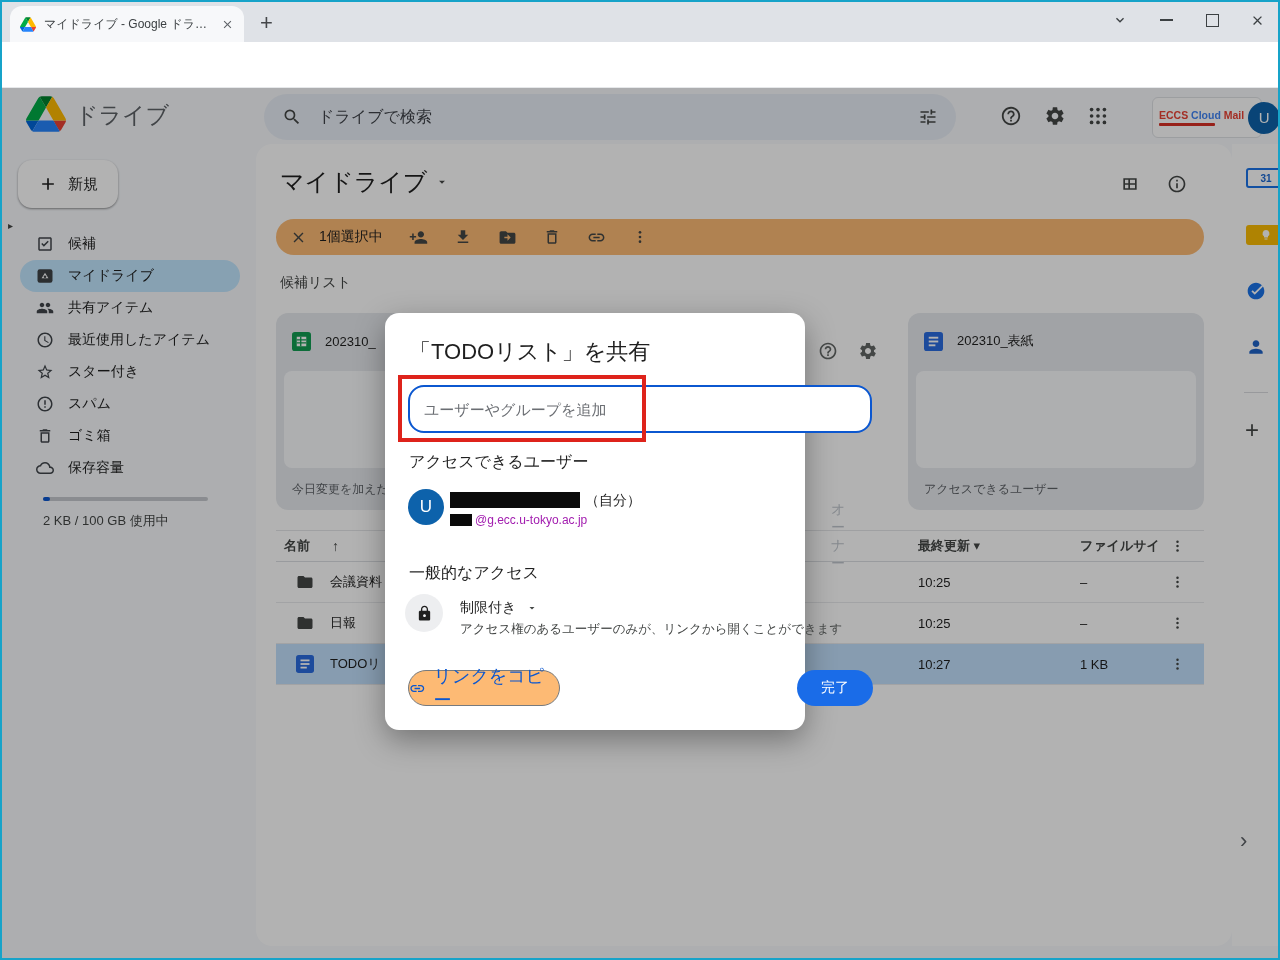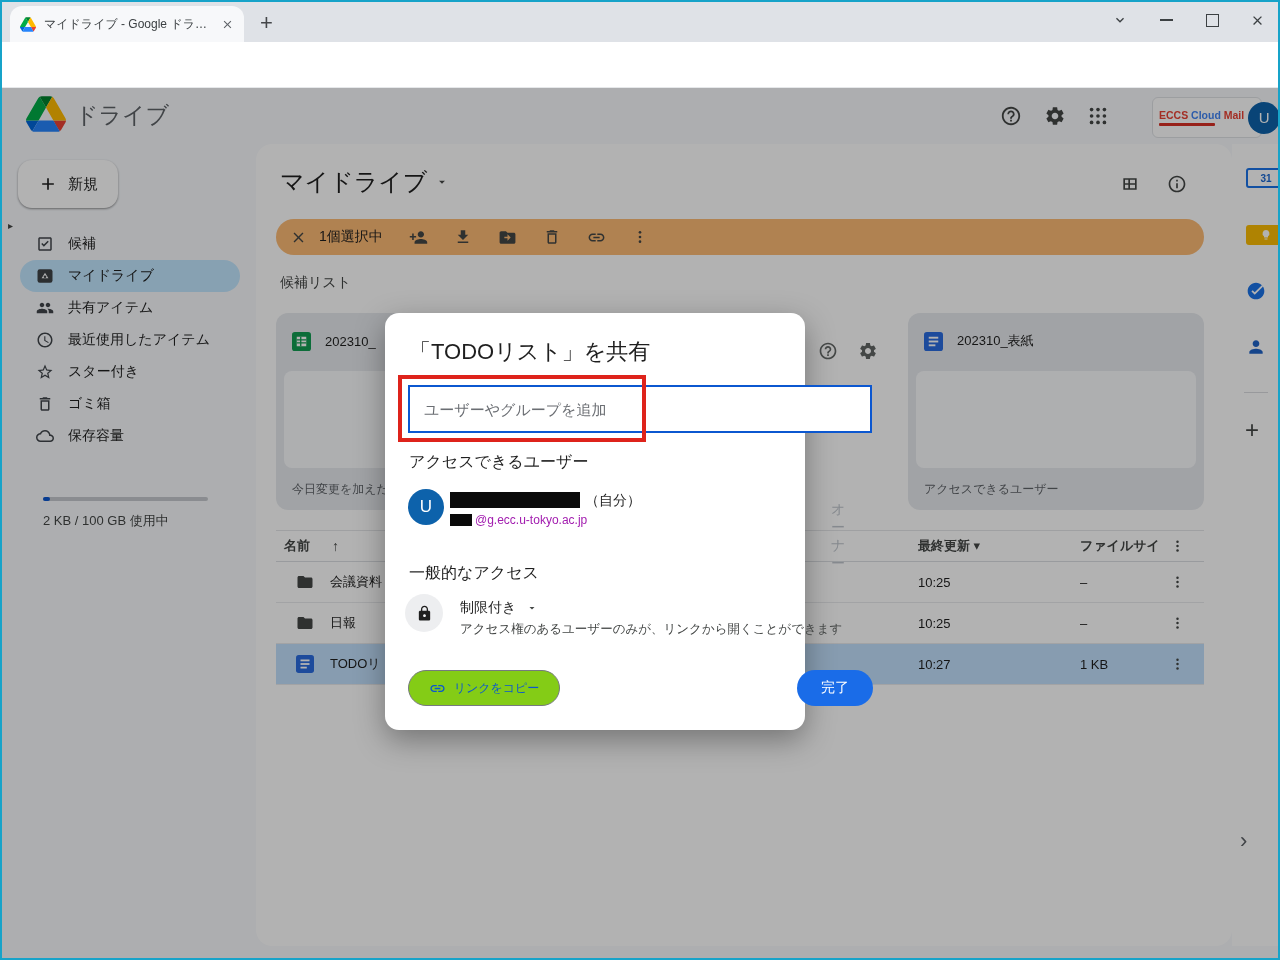--- a/index.html
+++ b/index.html
@@ -93,36 +93,36 @@
   .pgchev{position:absolute;left:1240px;top:740px;font-size:22px;color:#5f6368;}
 
   .dim{position:absolute;left:0;top:0;width:1280px;height:870px;background:rgba(0,0,0,0.30);}
 
   
   .dialog{position:absolute;left:385px;top:313px;width:420px;height:417px;background:#ffffff;border-radius:14px;
     box-shadow:0 10px 30px rgba(0,0,0,.35);z-index:60;}
   .dlg-title{position:absolute;left:24px;top:24px;font-size:22px;color:#1f1f1f;white-space:nowrap;}
   .dlg-hic{position:absolute;top:28px;color:#444746;}
   .dlg-input{position:absolute;left:23px;top:72px;width:464px;height:48px;box-sizing:border-box;border:2px solid #0b57d0;
-    border-radius:0;padding:0 14px;font-size:15px;font-family:inherit;color:#1f1f1f;outline:none;background:#fff;}
+    border-radius:16px;padding:0 14px;font-size:15px;font-family:inherit;color:#1f1f1f;outline:none;background:#fff;}
   .dlg-input::placeholder{color:#6b6e73;}
   .sec-h{position:absolute;left:24px;font-size:16px;color:#1f1f1f;}
   .own-av{position:absolute;left:23px;top:176px;width:36px;height:36px;border-radius:50%;background:#0d62ab;color:#fff;
     font-size:17px;display:flex;align-items:center;justify-content:center;}
   .redact1{position:absolute;left:65px;top:179px;width:130px;height:16px;background:#0a0a0a;}
   .own-self{position:absolute;left:200px;top:179px;font-size:14px;color:#1f1f1f;}
   .redact2{position:absolute;left:65px;top:201px;width:22px;height:12px;background:#0a0a0a;}
   .own-mail{position:absolute;left:90px;top:200px;font-size:12px;color:#a21caf;}
   .own-role{position:absolute;left:420px;top:188px;font-size:14px;color:#85898e;margin-left:26px;}
   .acc-circ{position:absolute;left:20px;top:281px;width:38px;height:38px;border-radius:50%;background:#edeef0;color:#1f1f1f;
     display:flex;align-items:center;justify-content:center;}
   .acc-lvl{position:absolute;left:75px;top:286px;font-size:14px;color:#1f1f1f;display:flex;align-items:center;gap:10px;}
   .acc-desc{position:absolute;left:75px;top:308px;font-size:12.5px;color:#444746;white-space:nowrap;}
   .btn-copy{position:absolute;left:23px;top:357px;width:152px;height:36px;border:1px solid #767a7e;border-radius:18px;
-    box-sizing:border-box;display:flex;align-items:center;justify-content:center;gap:8px;color:#0b57d0;font-size:12px;background:#84cc16;}
+    box-sizing:border-box;display:flex;align-items:center;justify-content:center;gap:8px;color:#0b57d0;font-size:18px;background:#fdba74;}
   .btn-done{position:absolute;left:412px;top:357px;width:76px;height:36px;border-radius:18px;background:#1a6ce8;color:#fff;
     font-size:14px;display:flex;align-items:center;justify-content:center;}
 
   .redbox{position:absolute;left:398px;top:375px;width:248px;height:67px;border:4px solid #de231b;box-sizing:border-box;z-index:70;}
   .frame{position:absolute;left:0;top:0;width:1280px;height:960px;border:2px solid #17a3c9;box-sizing:border-box;z-index:100;pointer-events:none;}
 </style>
 </head>
 <body>
 
 <div class="screen">
@@ -228,20 +228,33 @@
             <path fill="#0066da" d="m6.6 66.85 3.85 6.65c.8 1.4 1.95 2.5 3.3 3.3l13.75-23.8h-27.5c0 1.55.4 3.1 1.2 4.5z"></path>
             <path fill="#00ac47" d="m43.65 25-13.75-23.8c-1.35.8-2.5 1.9-3.3 3.3l-25.4 44a9.06 9.06 0 0 0-1.2 4.5h27.5z"></path>
             <path fill="#ea4335" d="m73.55 76.8c1.35-.8 2.5-1.9 3.3-3.3l1.6-2.75 7.65-13.25c.8-1.4 1.2-2.95 1.2-4.5h-27.5l5.85 11.5z"></path>
             <path fill="#00832d" d="m43.65 25 13.75-23.8c-1.35-.8-2.9-1.2-4.5-1.2h-18.5c-1.6 0-3.15.45-4.5 1.2z"></path>
             <path fill="#2684fc" d="m59.8 53h-32.3l-13.75 23.8c1.35.8 2.9 1.2 4.5 1.2h50.8c1.6 0 3.15-.45 4.5-1.2z"></path>
             <path fill="#ffba00" d="m73.4 26.5-12.7-22c-.8-1.4-1.95-2.5-3.3-3.3l-13.75 23.8 16.15 28h27.45c0-1.55-.4-3.1-1.2-4.5z"></path>
           </svg>
       </span>
       <span class="dname">ドライブ</span>
 
+      <div class="searchbar">
+        <span>
+          <svg class="ic" width="20" height="20" viewBox="0 0 24 24">
+              <path d="M15.5 14h-.79l-.28-.27A6.47 6.47 0 0 0 16 9.5 6.5 6.5 0 1 0 9.5 16c1.61 0 3.09-.59 4.23-1.57l.27.28v.79l5 4.99L20.49 19l-4.99-5zm-6 0C7.01 14 5 11.99 5 9.5S7.01 5 9.5 5 14 7.01 14 9.5 11.99 14 9.5 14z"></path>
+            </svg>
+        </span>
+        <span class="search-ph">ドライブで検索</span>
+        <span>
+          <svg class="ic" width="20" height="20" viewBox="0 0 24 24">
+              <path d="M3 17v2h6v-2H3zM3 5v2h10V5H3zm10 16v-2h8v-2h-8v-2h-2v6h2zM7 9v2H3v2h4v2h2V9H7zm14 4v-2H11v2h10zm-6-4h2V7h4V5h-4V3h-2v6z"></path>
+            </svg>
+        </span>
+      </div>
 
       <span class="hic" style="left:1000px">
         <svg class="ic" width="22" height="22" viewBox="0 0 24 24">
             <path d="M11 18h2v-2h-2v2zm1-16C6.48 2 2 6.48 2 12s4.48 10 10 10 10-4.48 10-10S17.52 2 12 2zm0 18c-4.41 0-8-3.59-8-8s3.59-8 8-8 8 3.59 8 8-3.59 8-8 8zm0-14c-2.21 0-4 1.79-4 4h2c0-1.1.9-2 2-2s2 .9 2 2c0 2-3 1.75-3 5h2c0-2.25 3-2.5 3-5 0-2.21-1.79-4-4-4z"></path>
           </svg>
       </span>
       <span class="hic" style="left:1044px">
         <svg class="ic" width="22" height="22" viewBox="0 0 24 24">
             <path d="M19.14 12.94c.04-.3.06-.61.06-.94 0-.32-.02-.64-.07-.94l2.03-1.58c.18-.14.23-.41.12-.61l-1.92-3.32c-.12-.22-.37-.29-.59-.22l-2.39.96c-.5-.38-1.03-.7-1.62-.94l-.36-2.54c-.04-.24-.24-.41-.48-.41h-3.84c-.24 0-.43.17-.47.41l-.36 2.54c-.59.24-1.13.57-1.62.94l-2.39-.96c-.22-.08-.47 0-.59.22L2.74 8.87c-.12.21-.08.47.12.61l2.03 1.58c-.05.3-.09.63-.09.94s.02.64.07.94l-2.03 1.58c-.18.14-.23.41-.12.61l1.92 3.32c.12.22.37.29.59.22l2.39-.96c.5.38 1.03.7 1.62.94l.36 2.54c.05.24.24.41.48.41h3.84c.24 0 .44-.17.47-.41l.36-2.54c.59-.24 1.13-.56 1.62-.94l2.39.96c.22.08.47 0 .59-.22l1.92-3.32c.12-.22.07-.47-.12-.61l-2.01-1.58zM12 15.6c-1.98 0-3.6-1.62-3.6-3.6s1.62-3.6 3.6-3.6 3.6 1.62 3.6 3.6-1.62 3.6-3.6 3.6z"></path>
           </svg>
@@ -320,20 +333,28 @@
           <span class="sicon">
               <svg class="ic" width="18" height="18" viewBox="0 0 24 24">
                 <path d="M22 9.24l-7.19-.62L12 2 9.19 8.63 2 9.24l5.46 4.73L5.82 21 12 17.27 18.18 21l-1.63-7.03L22 9.24zM12 15.4l-3.76 2.27 1-4.28-3.32-2.88 4.38-.38L12 6.1l1.71 4.04 4.38.38-3.32 2.88 1 4.28L12 15.4z"></path>
               </svg>
             </span>
           <span class="lbl">スター付き</span>
         </div>
         <div class="sitem">
           <span class="sicon">
               <svg class="ic" width="18" height="18" viewBox="0 0 24 24">
+                <path d="M11 15h2v2h-2zm0-8h2v6h-2zm.99-5C6.47 2 2 6.48 2 12s4.47 10 9.99 10C17.52 22 22 17.52 22 12S17.52 2 11.99 2zm.01 18c-4.42 0-8-3.58-8-8s3.58-8 8-8 8 3.58 8 8-3.58 8-8 8z"></path>
+              </svg>
+            </span>
+          <span class="lbl">スパム</span>
+        </div>
+        <div class="sitem">
+          <span class="sicon">
+              <svg class="ic" width="18" height="18" viewBox="0 0 24 24">
                 <path d="M6 19c0 1.1.9 2 2 2h8c1.1 0 2-.9 2-2V7H6v12zM8 9h8v10H8V9zm7.5-5-1-1h-5l-1 1H5v2h14V4z"></path>
               </svg>
             </span>
           <span class="lbl">ゴミ箱</span>
         </div>
         <div class="sitem">
           <span class="sicon">
               <svg class="ic" width="18" height="18" viewBox="0 0 24 24">
                 <path d="M19.35 10.04C18.67 6.59 15.64 4 12 4 9.11 4 6.6 5.64 5.35 8.04 2.34 8.36 0 10.91 0 14c0 3.31 2.69 6 6 6h13c2.76 0 5-2.24 5-5 0-2.64-2.05-4.78-4.65-4.96zM19 18H6c-2.21 0-4-1.79-4-4s1.79-4 4-4h.71C7.37 7.69 9.48 6 12 6c3.04 0 5.5 2.46 5.5 5.5v.5H19c1.66 0 3 1.34 3 3s-1.34 3-3 3z"></path>
               </svg>

